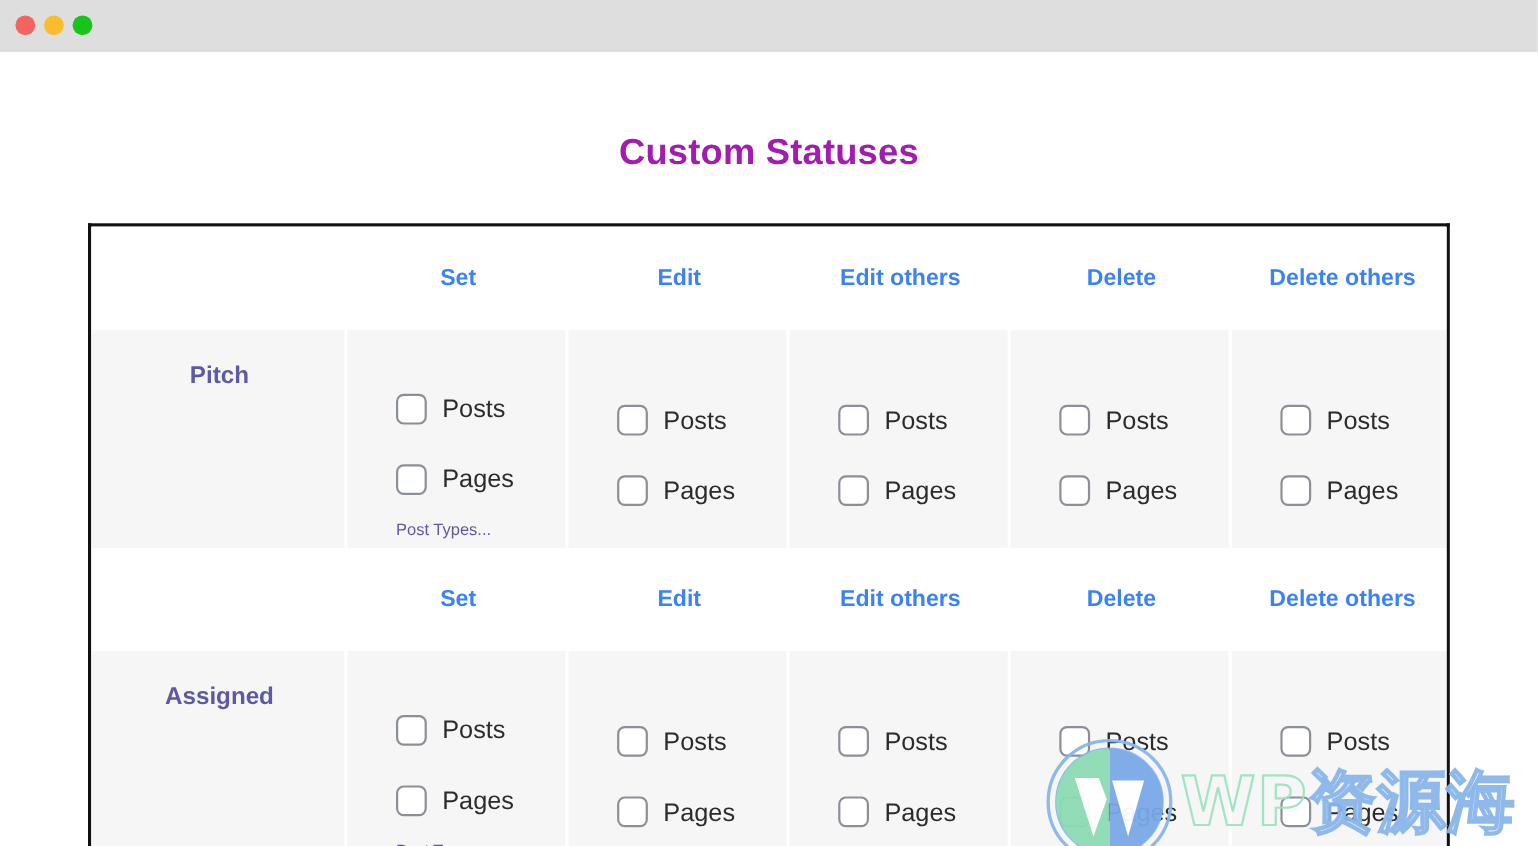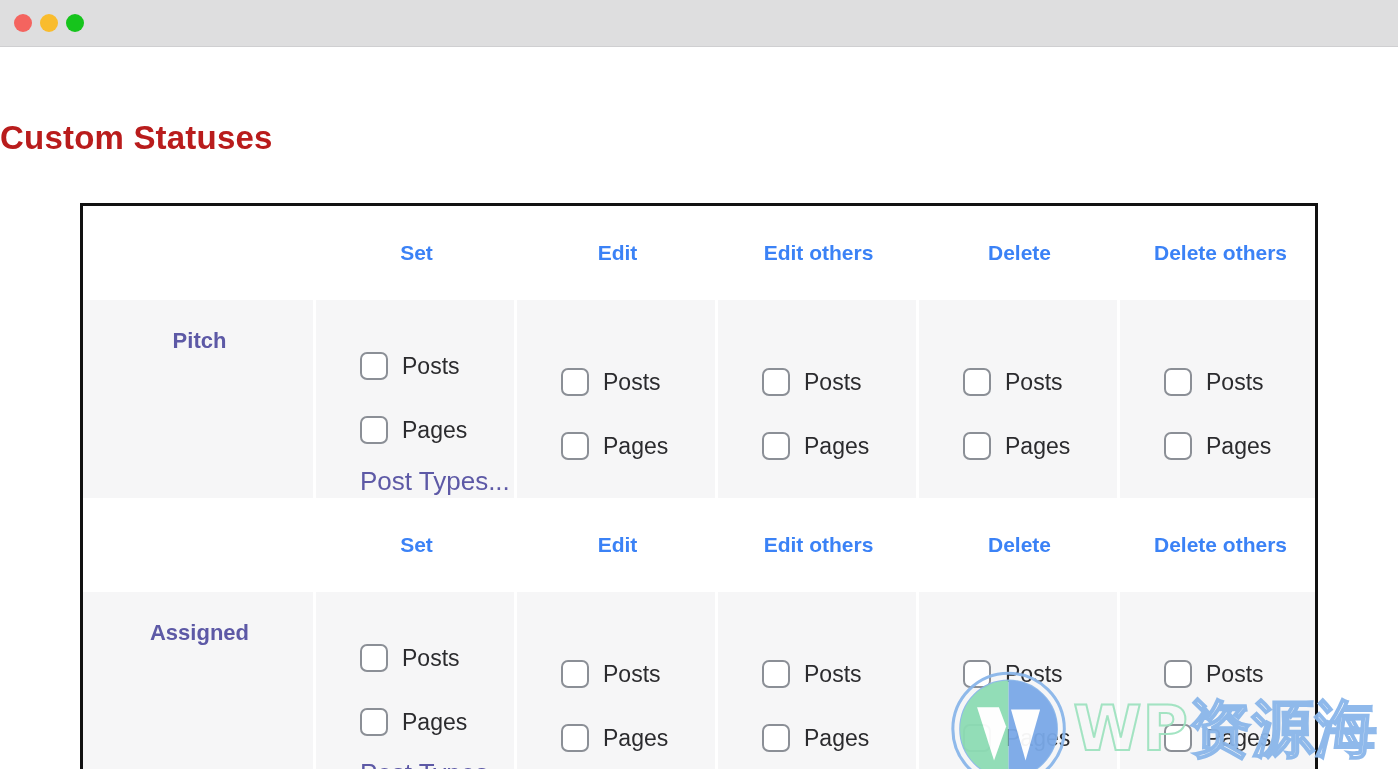--- a/index.html
+++ b/index.html
@@ -28,21 +28,22 @@
 
   
   .viewport {
     position: relative;
     height: 722px;
     background: #ffffff;
     overflow: hidden;
   }
 
   .page-title {
-    color: #b91c1c;
+    text-align: center;
+    color: #a21caf;
     font-size: 33px;
     font-weight: 700;
     letter-spacing: .2px;
     padding-top: 72px;
     padding-bottom: 0;
   }
 
   
   .table-wrap {
     margin: 46px 80px 0 80px;
@@ -143,21 +144,21 @@
     display: block;
   }
   .check-label {
     font-size: 23px;
     color: #2b2b2e;
     line-height: 1;
   }
   .posttypes-link {
     margin-top: 6px;
     color: #5d59a6;
-    font-size: 26px;
+    font-size: 15px;
     line-height: 1;
     cursor: pointer;
     white-space: nowrap;
   }
 
   
   .watermark {
     position: absolute;
     left: 948px;
     top: 612px;

